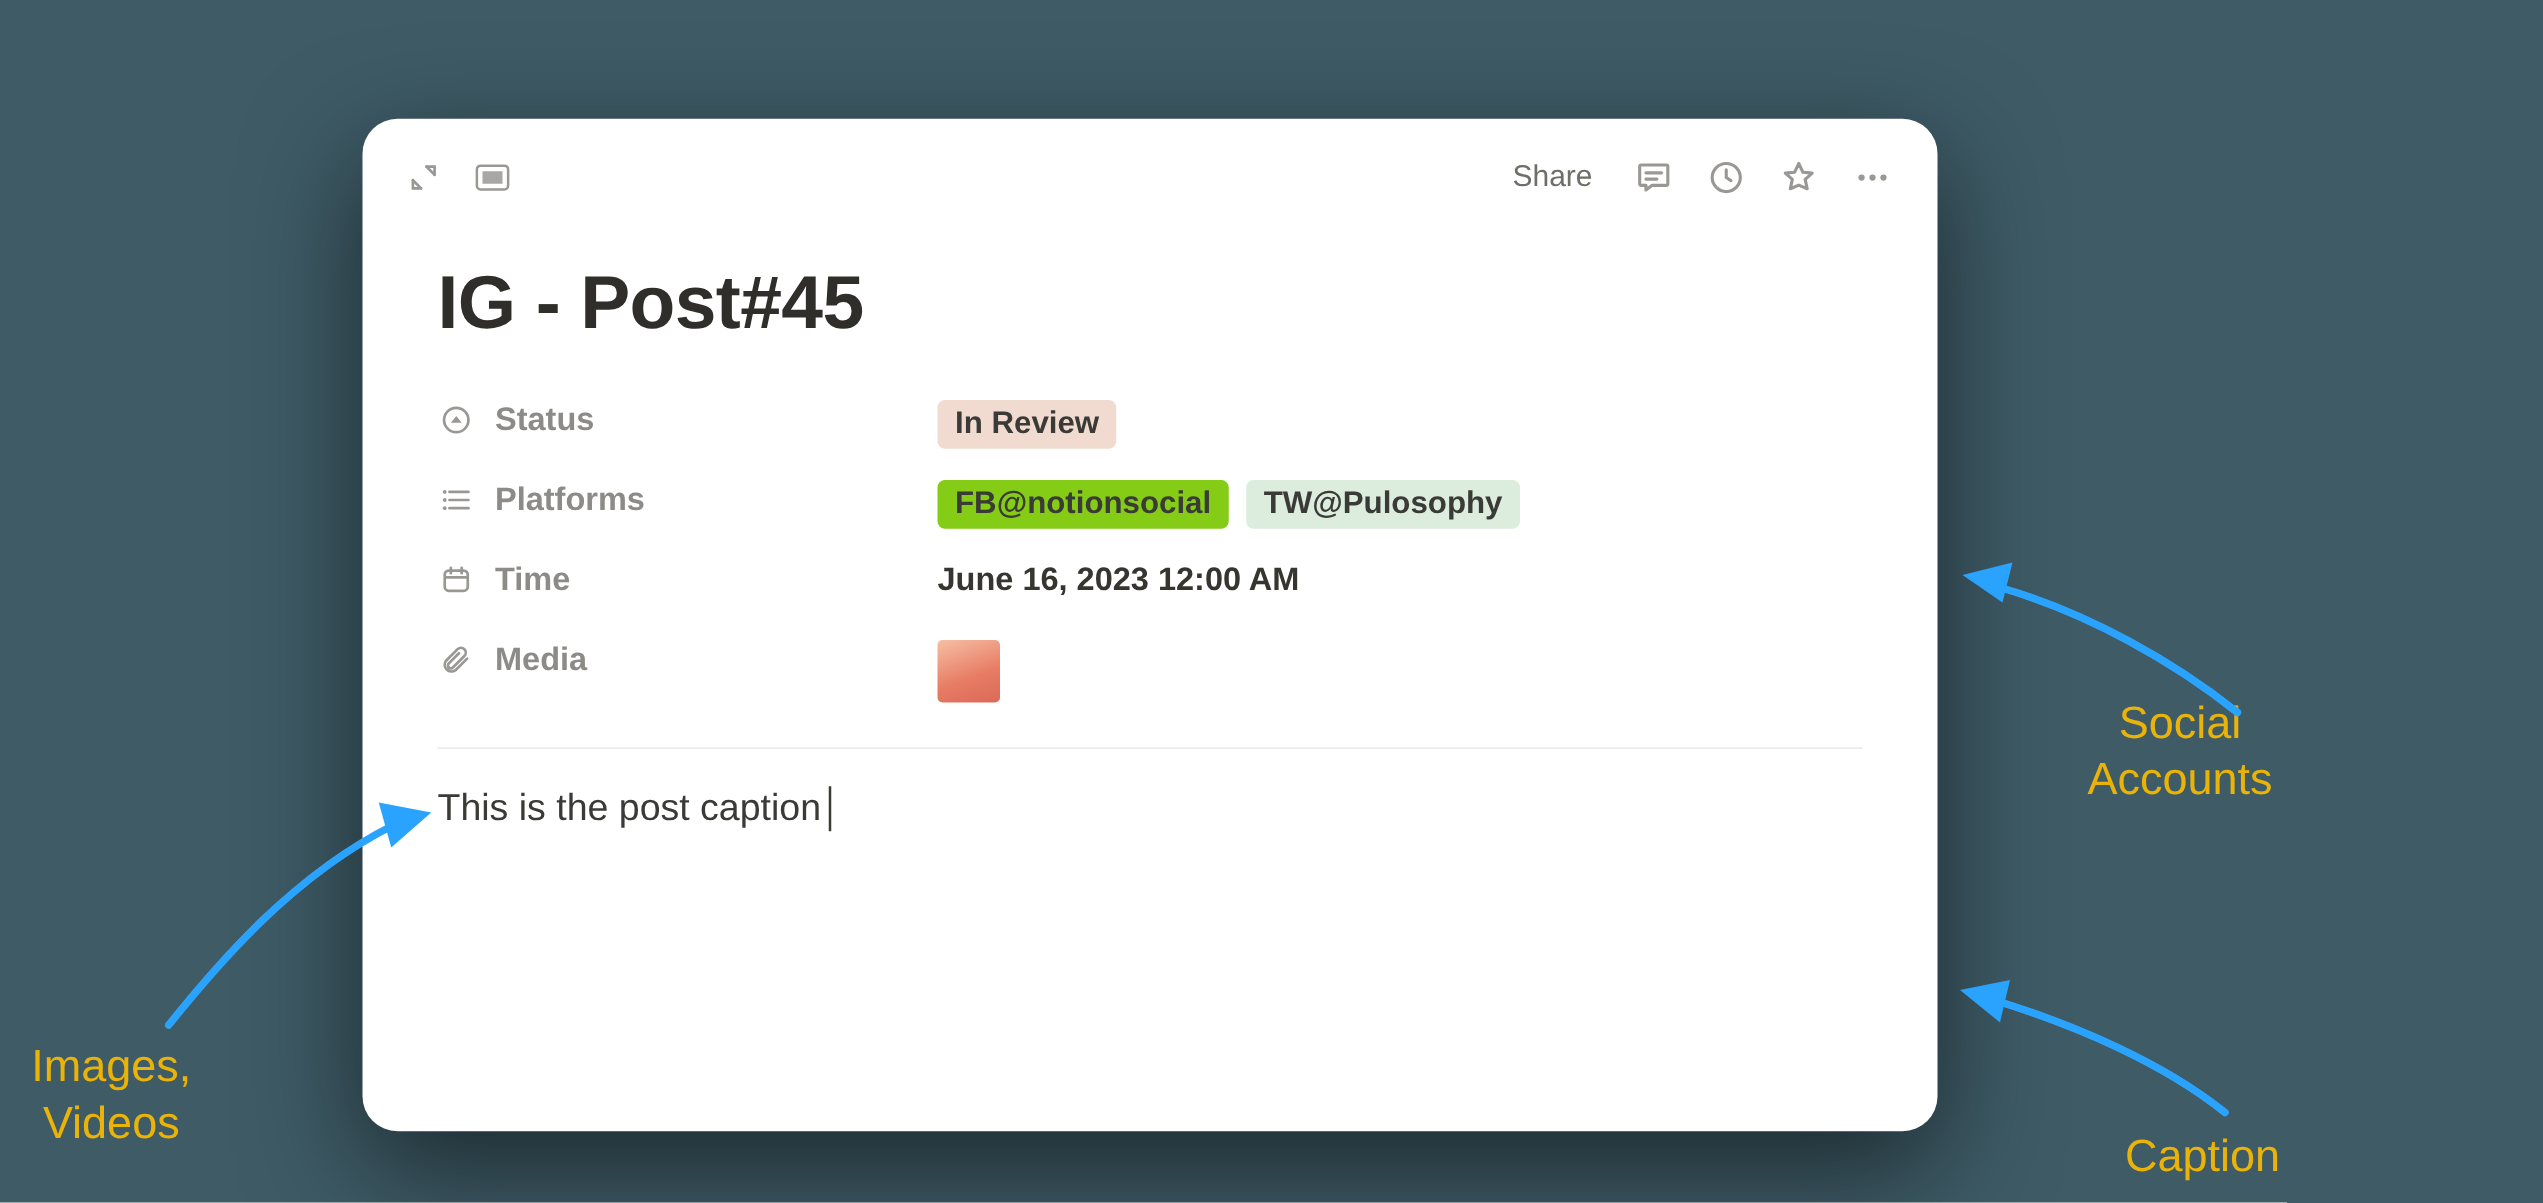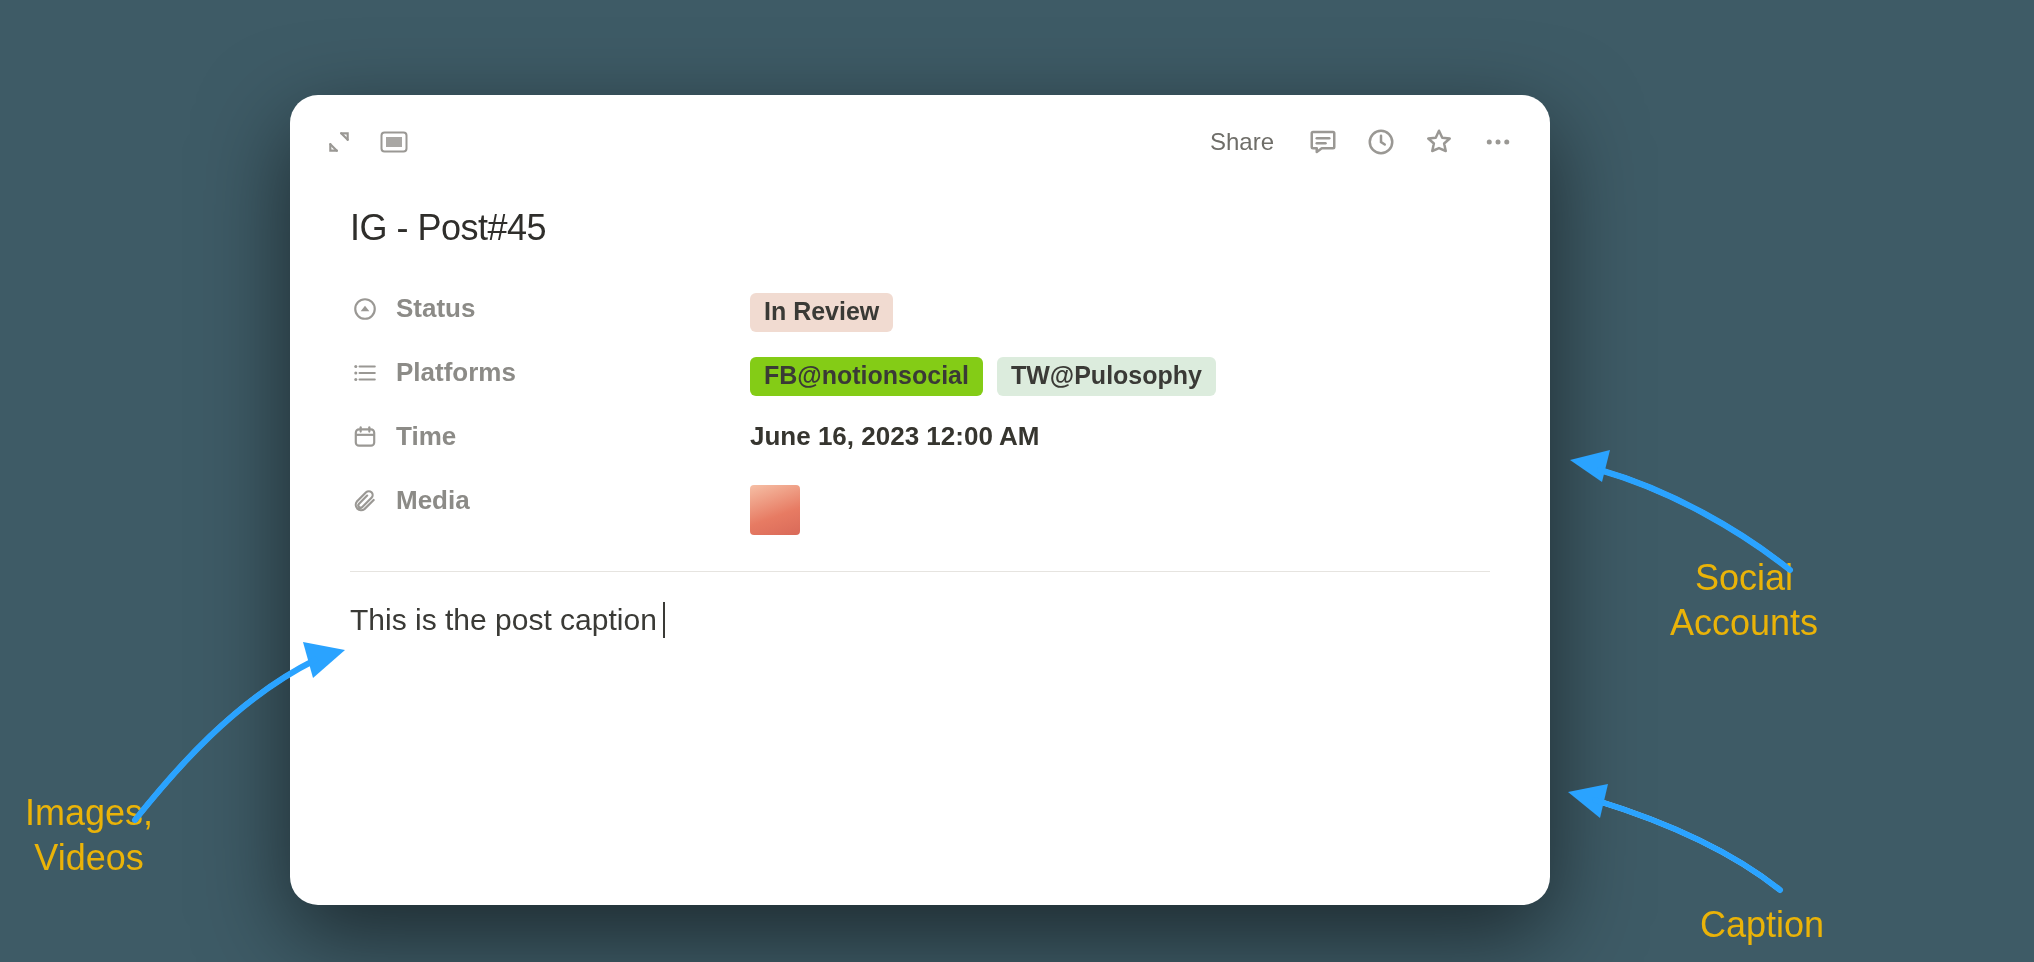--- a/index.html
+++ b/index.html
@@ -37,22 +37,22 @@
   .topbar-left, .topbar-right { display: flex; align-items: center; gap: 28px; }
   .topbar .icon { color: #9a9894; display:flex; align-items:center; justify-content:center; }
   .topbar-right .share {
     color: #6f6e69; font-size: 24px; margin-right: 6px;
   }
   .topbar svg { display:block; }
 
   
   .content { padding: 40px 60px 0 60px; }
   .title {
-    font-size: 36px;
-    font-weight: 400;
+    font-size: 60px;
+    font-weight: 700;
     color: #2f2e2b;
     letter-spacing: -0.5px;
     margin-bottom: 38px;
   }
 
   .prop-row {
     display: flex;
     align-items: flex-start;
     min-height: 64px;
     padding: 6px 0;
@@ -263,19 +263,19 @@
   <path class="arrow-path-white" d="M250 140 C 200 100, 130 60, 60 40" style="opacity:0"></path>
 </svg>
 
 <div class="anno" style="left:1700px; top:902px;">Caption</div>
 <svg class="arrow" style="left:1540px; top:770px;" width="340" height="160">
   <path class="arrow-path-white" d="M240 120 C 190 80, 120 50, 55 30"></path>
   <polygon class="arrow-head" points="28,22 68,14 60,48"></polygon>
   <path d="M240 120 C 190 80, 120 50, 55 30" class="arrow-path" style="stroke:#2aa3ff"></path>
 </svg>
 
-<div class="anno" style="left:25px; top:790px; white-space:pre-line;">Images,
+<div class="anno" style="left:25px; top:830px; white-space:pre-line;">Images,
 Videos</div>
 <svg class="arrow" style="left:115px; top:620px;" width="260" height="220">
   <path class="arrow-path-white" d="M20 200 C 60 150, 120 80, 200 40"></path>
   <polygon class="arrow-head" points="230,30 188,22 198,58"></polygon>
   <path d="M20 200 C 60 150, 120 80, 200 40" class="arrow-path" style="stroke:#2aa3ff"></path>
 </svg>
 
 </body></html>

